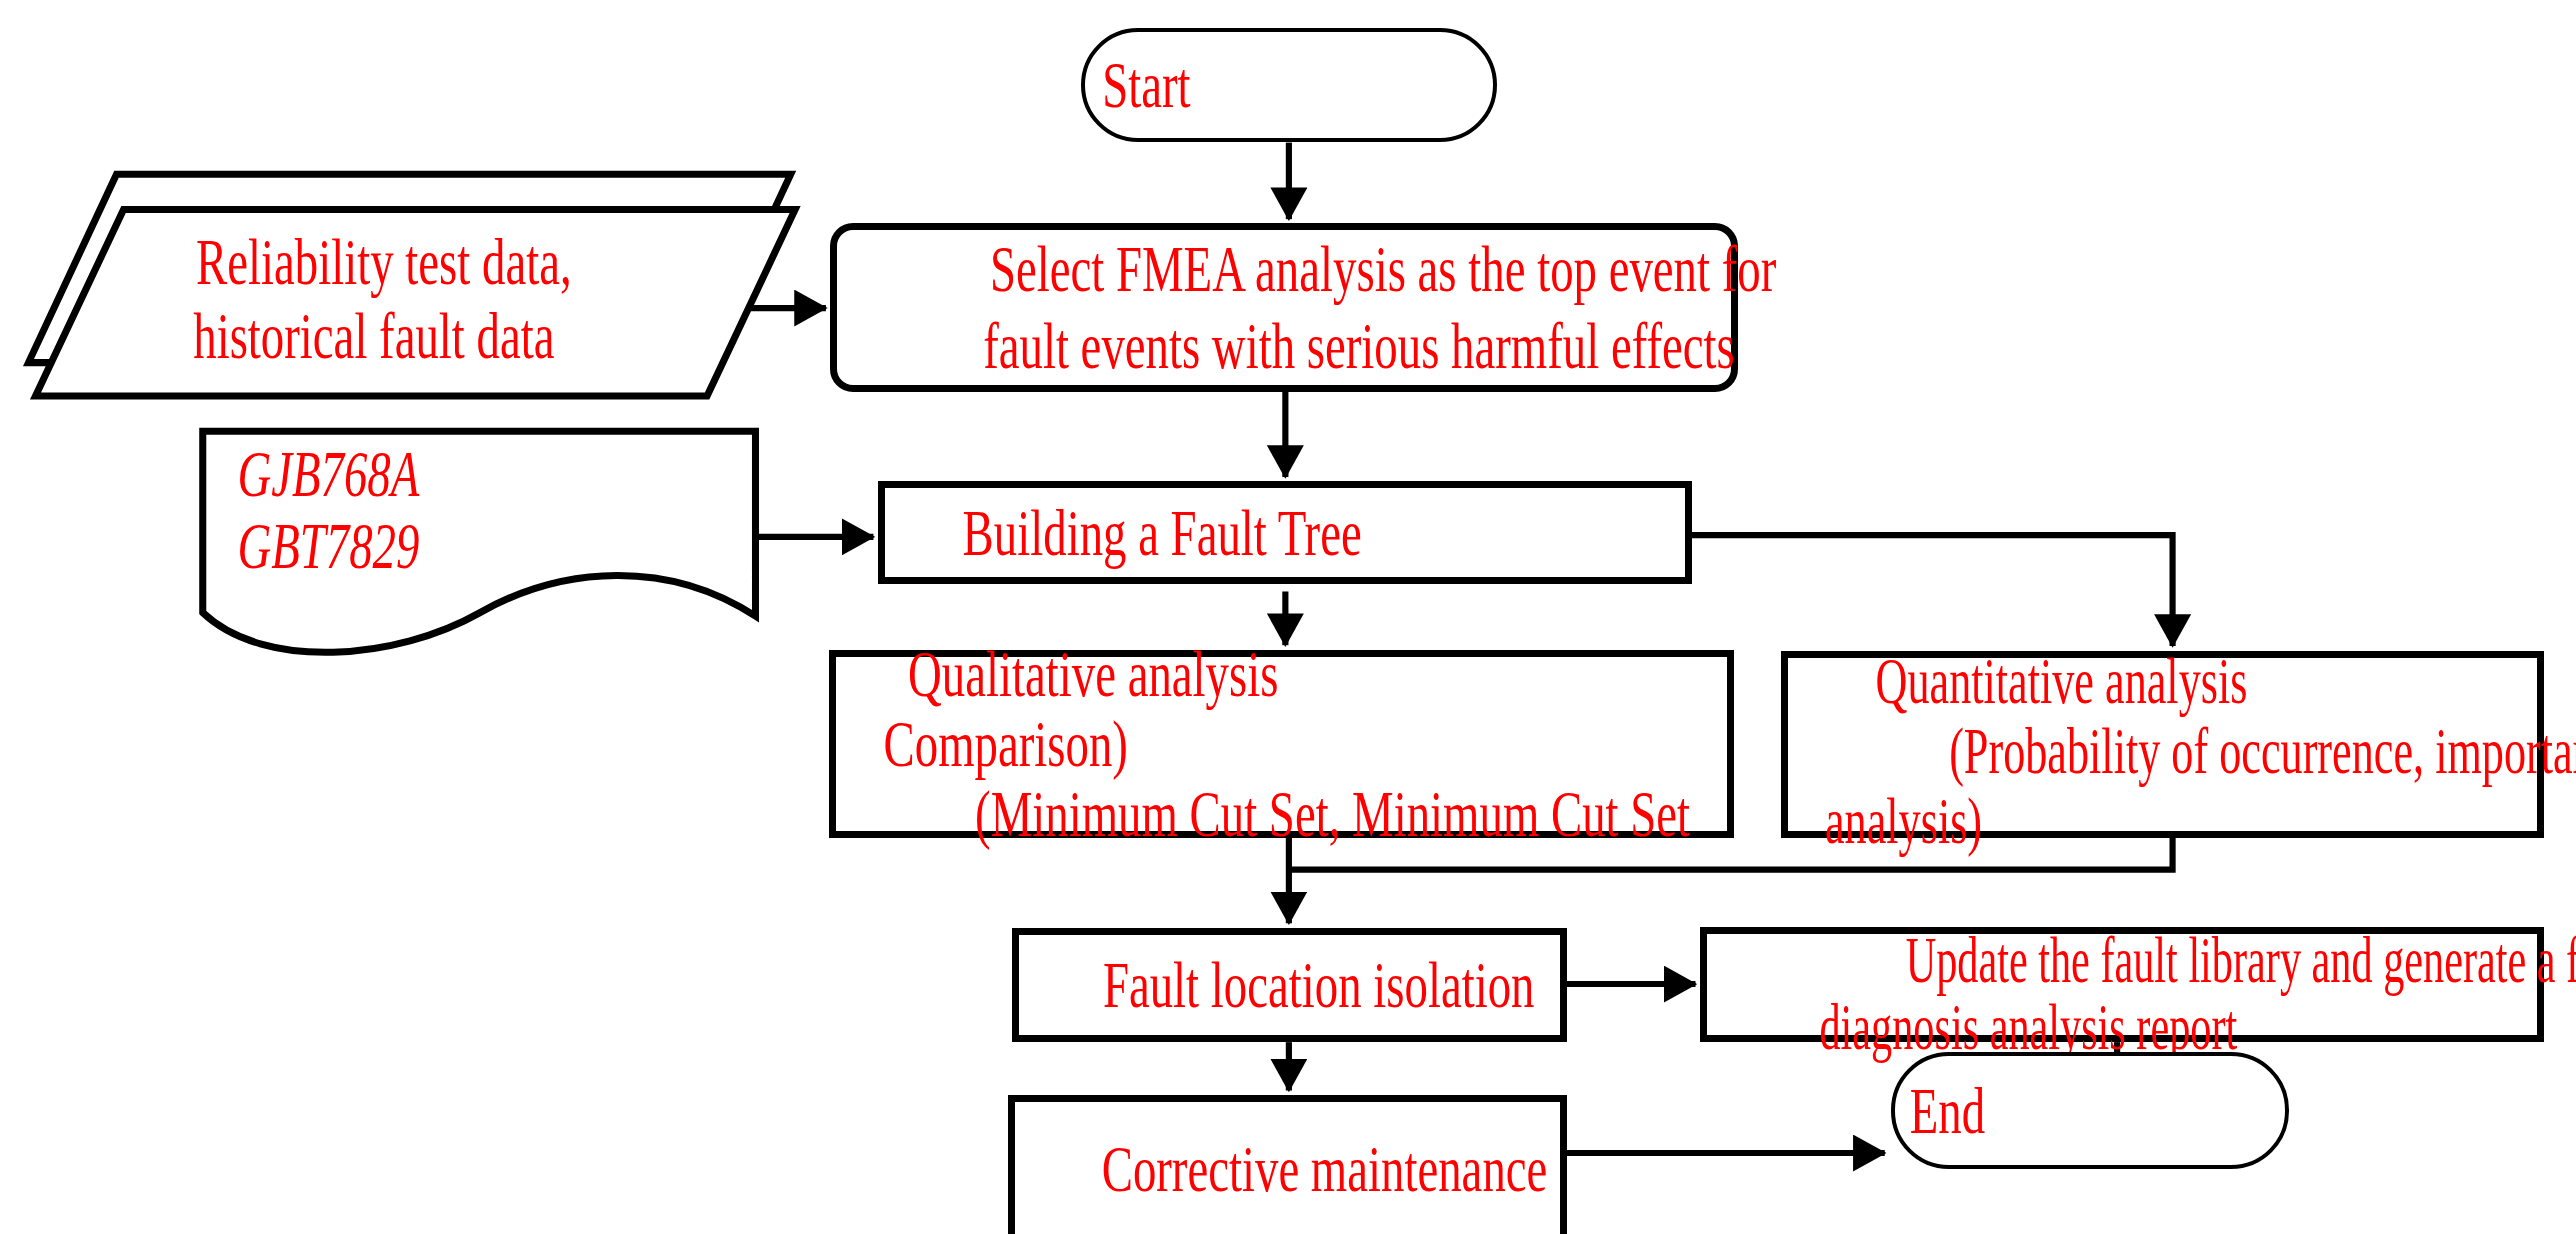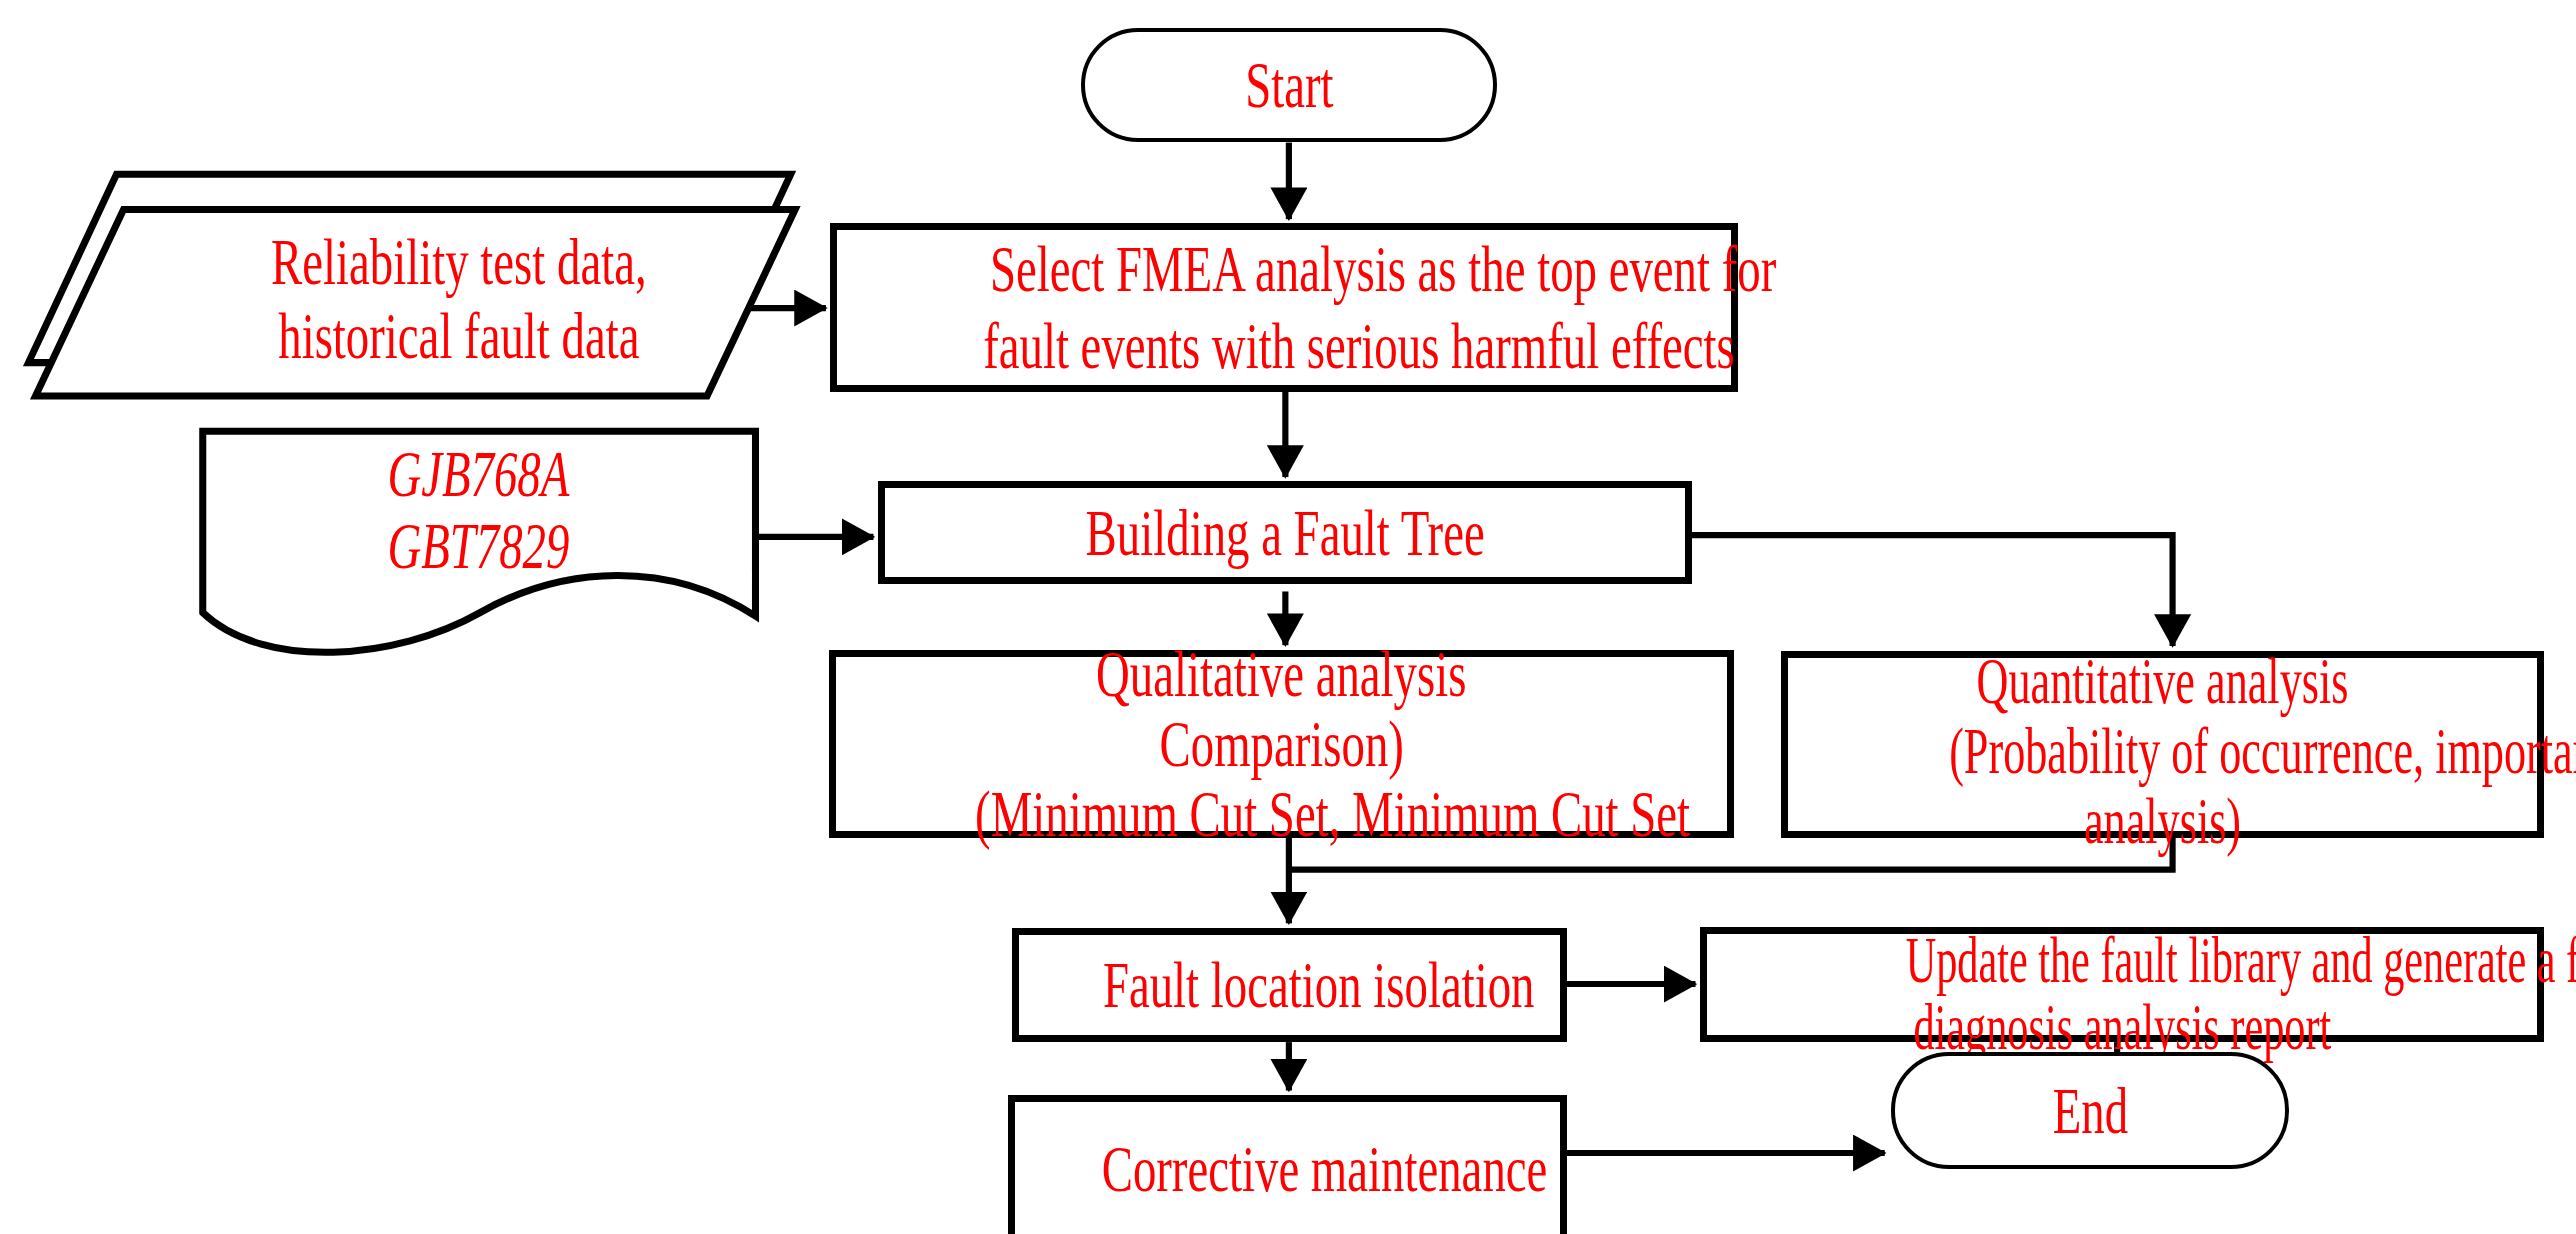--- a/index.html
+++ b/index.html
@@ -25,39 +25,39 @@
     position: absolute;
     box-sizing: border-box;
     border: 7px solid #000000;
     background: #ffffff;
     display: flex;
     flex-direction: column;
     justify-content: center;
     color: #ff0000;
     font-size: 65px;
     line-height: 74px;
-    text-align: center;
+    text-align: left;
     overflow: visible;
   }
   .terminator {
     border-width: 4.4px;
     border-radius: 58px;
   }
   .floating {
     border: none;
     background: transparent;
   }
   .line { white-space: nowrap; }
   .line > span {
     display: inline-block;
     transform: scaleX(0.72);
     transform-origin: 50% 50%;
   }
   
-  .n-select  { line-height: 77px; }
+  .n-select  { line-height: 77px; border-radius: 23px; }
   .n-qual    { line-height: 70px; }
   .n-quant   { line-height: 70px; padding-top: 12px; }
   .n-quant  .line > span  { transform: scaleX(0.68); }
   .n-update  { line-height: 67px; padding-top: 19.4px; }
   .n-update .line > span  { transform: scaleX(0.65); }
   .n-para    { line-height: 74px; }
   .n-doc     { line-height: 72px; font-style: italic; }
 </style>
 </head>
 <body>

